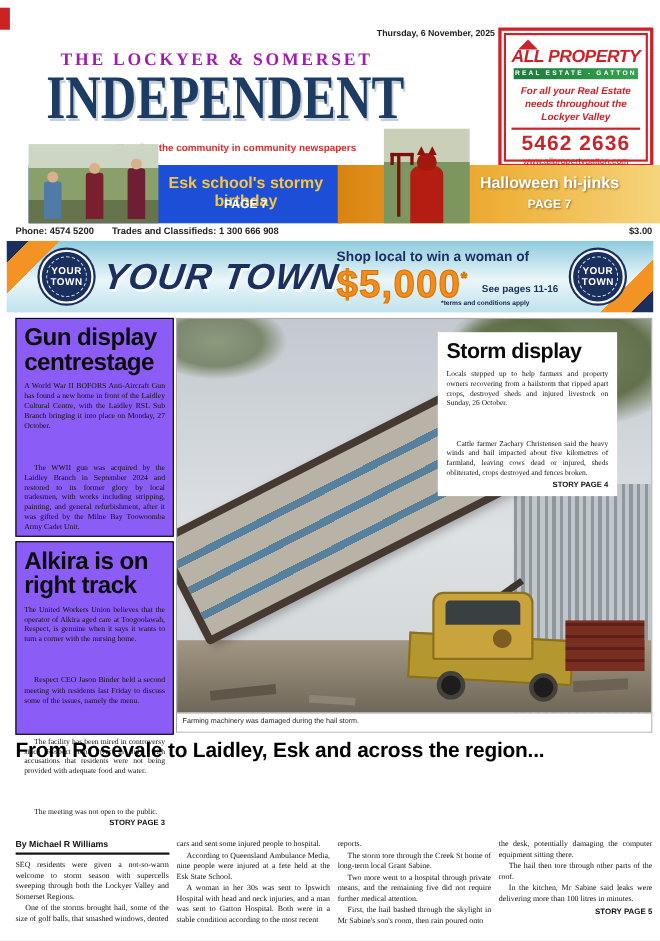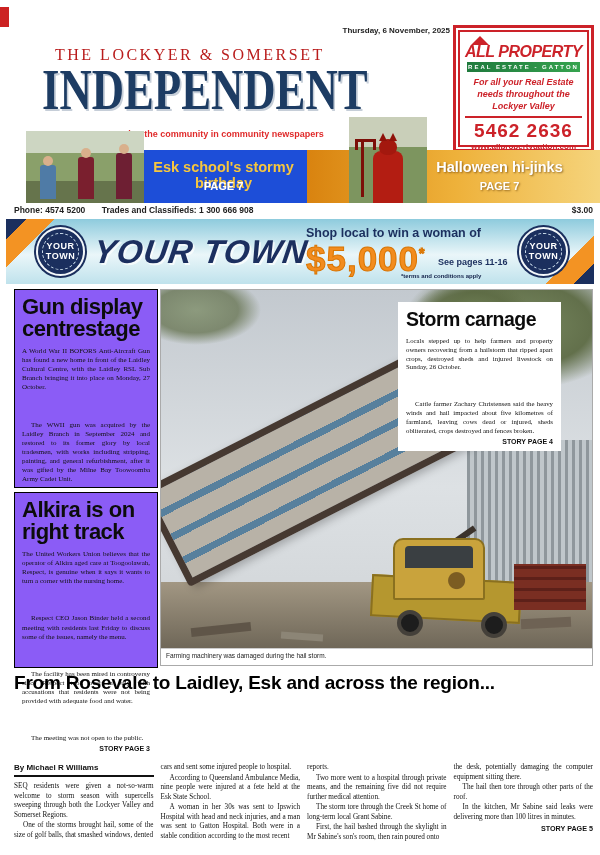--- a/index.html
+++ b/index.html
@@ -7,22 +7,22 @@
   #page {
     position:relative; width:600px; height:855px; margin:0 auto;
     background:#fff; overflow:hidden;
     font-family:"Liberation Sans", sans-serif; color:#111;
   }
   
   .print-mark { position:absolute; left:0; top:7px; width:9px; height:20px; background:#c22; }
   .date-line { position:absolute; top:26px; left:290px; width:160px; text-align:right;
     font-size:8px; font-weight:bold; color:#222; }
   .mast-kicker { position:absolute; top:46px; left:55px; width:330px;
-    font-family:"Liberation Serif", serif; font-weight:normal; font-size:16px;
-    letter-spacing:2.5px; color:#b91c1c; }
+    font-family:"Liberation Serif", serif; font-weight:bold; font-size:16px;
+    letter-spacing:2.5px; color:#a21caf; }
   .mast-title { position:absolute; top:58px; left:42px;
     font-family:"Liberation Serif", serif; font-weight:bold; font-size:52px;
     color:#1d3c63; letter-spacing:0px; transform:scaleX(0.86) scaleY(1.08);
     transform-origin:left top; text-shadow:2px 2px 0 rgba(29,60,99,0.25); }
   .mast-tagline { position:absolute; top:129px; left:40px; width:350px; text-align:center;
     font-size:9px; font-weight:bold; color:#e02b2b; }
   
   .ad-box { position:absolute; top:25px; right:6px; width:141px; height:127px;
     border:3px solid #cc2229; background:#fff; padding:2px; }
   .ad-inner { border:2px solid #cc2229; height:100%; padding:3px 3px 2px; text-align:center; position:relative; }
@@ -30,21 +30,21 @@
     letter-spacing:-0.5px; position:relative; margin-top:8px; }
   .house-icon { position:absolute; left:8px; top:-7px; width:0; height:0;
     border-left:9px solid transparent; border-right:9px solid transparent;
     border-bottom:9px solid #cc2229; }
   .ad-banner { margin:1px 4px 3px; background:linear-gradient(90deg,#1f7a3d,#36a34f);
     color:#fff; font-size:6px; font-weight:bold; letter-spacing:2px; padding:2px 0; }
   .ad-tagline { font-size:9px; font-weight:bold; font-style:italic; color:#cc2229;
     line-height:1.35; padding:1px 6px 3px; }
   .ad-rule { border-top:2px solid #cc2229; margin:1px 2px 2px; }
   .ad-phone { font-size:19px; font-weight:bold; color:#cc2229; letter-spacing:1px; }
-  .ad-web { font-size:8px; font-weight:bold; color:#cc2229; }
+  .ad-web { font-size:8px; font-weight:normal; color:#cc2229; }
   
   .teaser { position:absolute; top:150px; height:53px; overflow:visible; }
   .teaser-left { left:26px; width:285px; background:#1d4ed8; }
   .teaser-right { left:307px; width:330px;
     background:linear-gradient(90deg,#d9830f,#eeb13a 45%,#f7dd8d); }
   .teaser-title { position:absolute; top:9px; font-weight:bold; font-size:14.5px; text-align:center; }
   .teaser-page { position:absolute; top:30px; font-weight:bold; font-size:11px; color:#fff; text-align:center; }
   .tl-title { left:110px; width:175px; color:#f6c63e; }
   .tl-page  { left:110px; width:175px; }
   .tr-title { left:105px; width:175px; color:#fff; text-shadow:1px 1px 2px rgba(90,50,0,.6); }
@@ -273,21 +273,21 @@
       <div class="truck-cab">
         <div class="truck-window"></div>
       </div>
       <div class="wheel w1"></div>
       <div class="wheel w2"></div>
       <div class="bench"></div>
       <div class="debris d1"></div>
       <div class="debris d2"></div>
       <div class="debris d3"></div>
       <div class="storm-overlay body-copy">
-        <h2>Storm carnage</h2>
+        <h2>Storm display</h2>
         <p>Locals stepped up to help farmers and property owners recovering from a hailstorm that ripped apart crops, destroyed sheds and injured livestock on Sunday, 26 October.</p>
         <p class="ind">Cattle farmer Zachary Christensen said the heavy winds and hail impacted about five kilometres of farmland, leaving cows dead or injured, sheds obliterated, crops destroyed and fences broken.</p>
         <div class="story-more">STORY PAGE 4</div>
       </div>
     </div>
     <div class="caption-bar">Farming machinery was damaged during the hail storm.</div>
   </div>
 
   <div class="kicker">From Rosevale to Laidley, Esk and across the region...</div>
 
@@ -297,22 +297,22 @@
       <p>SEQ residents were given a not-so-warm welcome to storm season with supercells sweeping through both the Lockyer Valley and Somerset Regions.</p>
       <p class="ind">One of the storms brought hail, some of the size of golf balls, that smashed windows, dented</p>
     </div>
     <div class="fcol">
       <p>cars and sent some injured people to hospital.</p>
       <p class="ind">According to Queensland Ambulance Media, nine people were injured at a fete held at the Esk State School.</p>
       <p class="ind">A woman in her 30s was sent to Ipswich Hospital with head and neck injuries, and a man was sent to Gatton Hospital. Both were in a stable condition according to the most recent</p>
     </div>
     <div class="fcol">
       <p>reports.</p>
+      <p class="ind">The storm tore through the Creek St home of long-term local Grant Sabine.</p>
       <p class="ind">Two more went to a hospital through private means, and the remaining five did not require further medical attention.</p>
-      <p class="ind">The storm tore through the Creek St home of long-term local Grant Sabine.</p>
       <p class="ind">First, the hail bashed through the skylight in Mr Sabine's son's room, then rain poured onto</p>
     </div>
     <div class="fcol">
       <p>the desk, potentially damaging the computer equipment sitting there.</p>
       <p class="ind">The hail then tore through other parts of the roof.</p>
       <p class="ind">In the kitchen, Mr Sabine said leaks were delivering more than 100 litres in minutes.</p>
       <div class="story-more">STORY PAGE 5</div>
     </div>
   </div>
 

